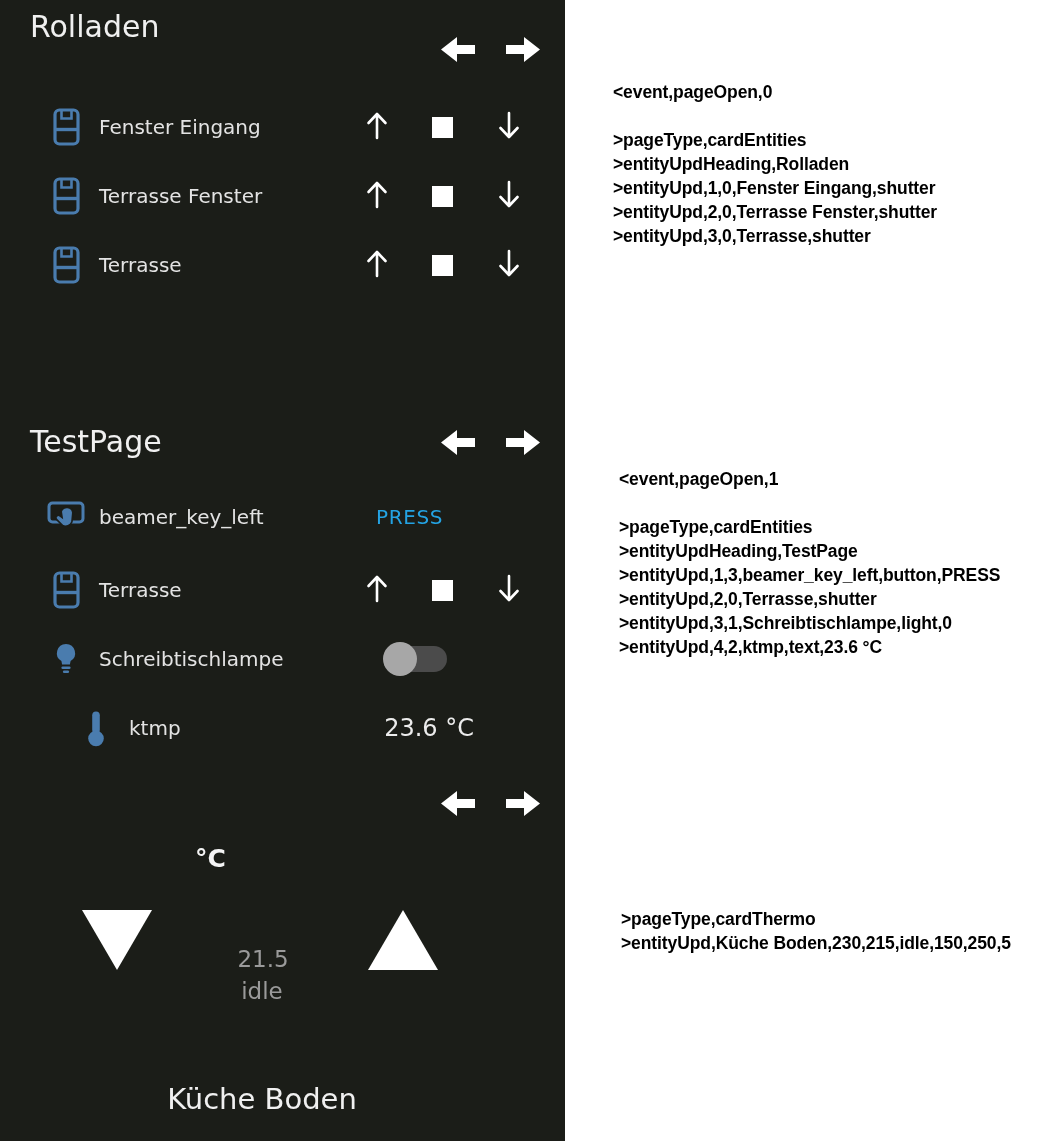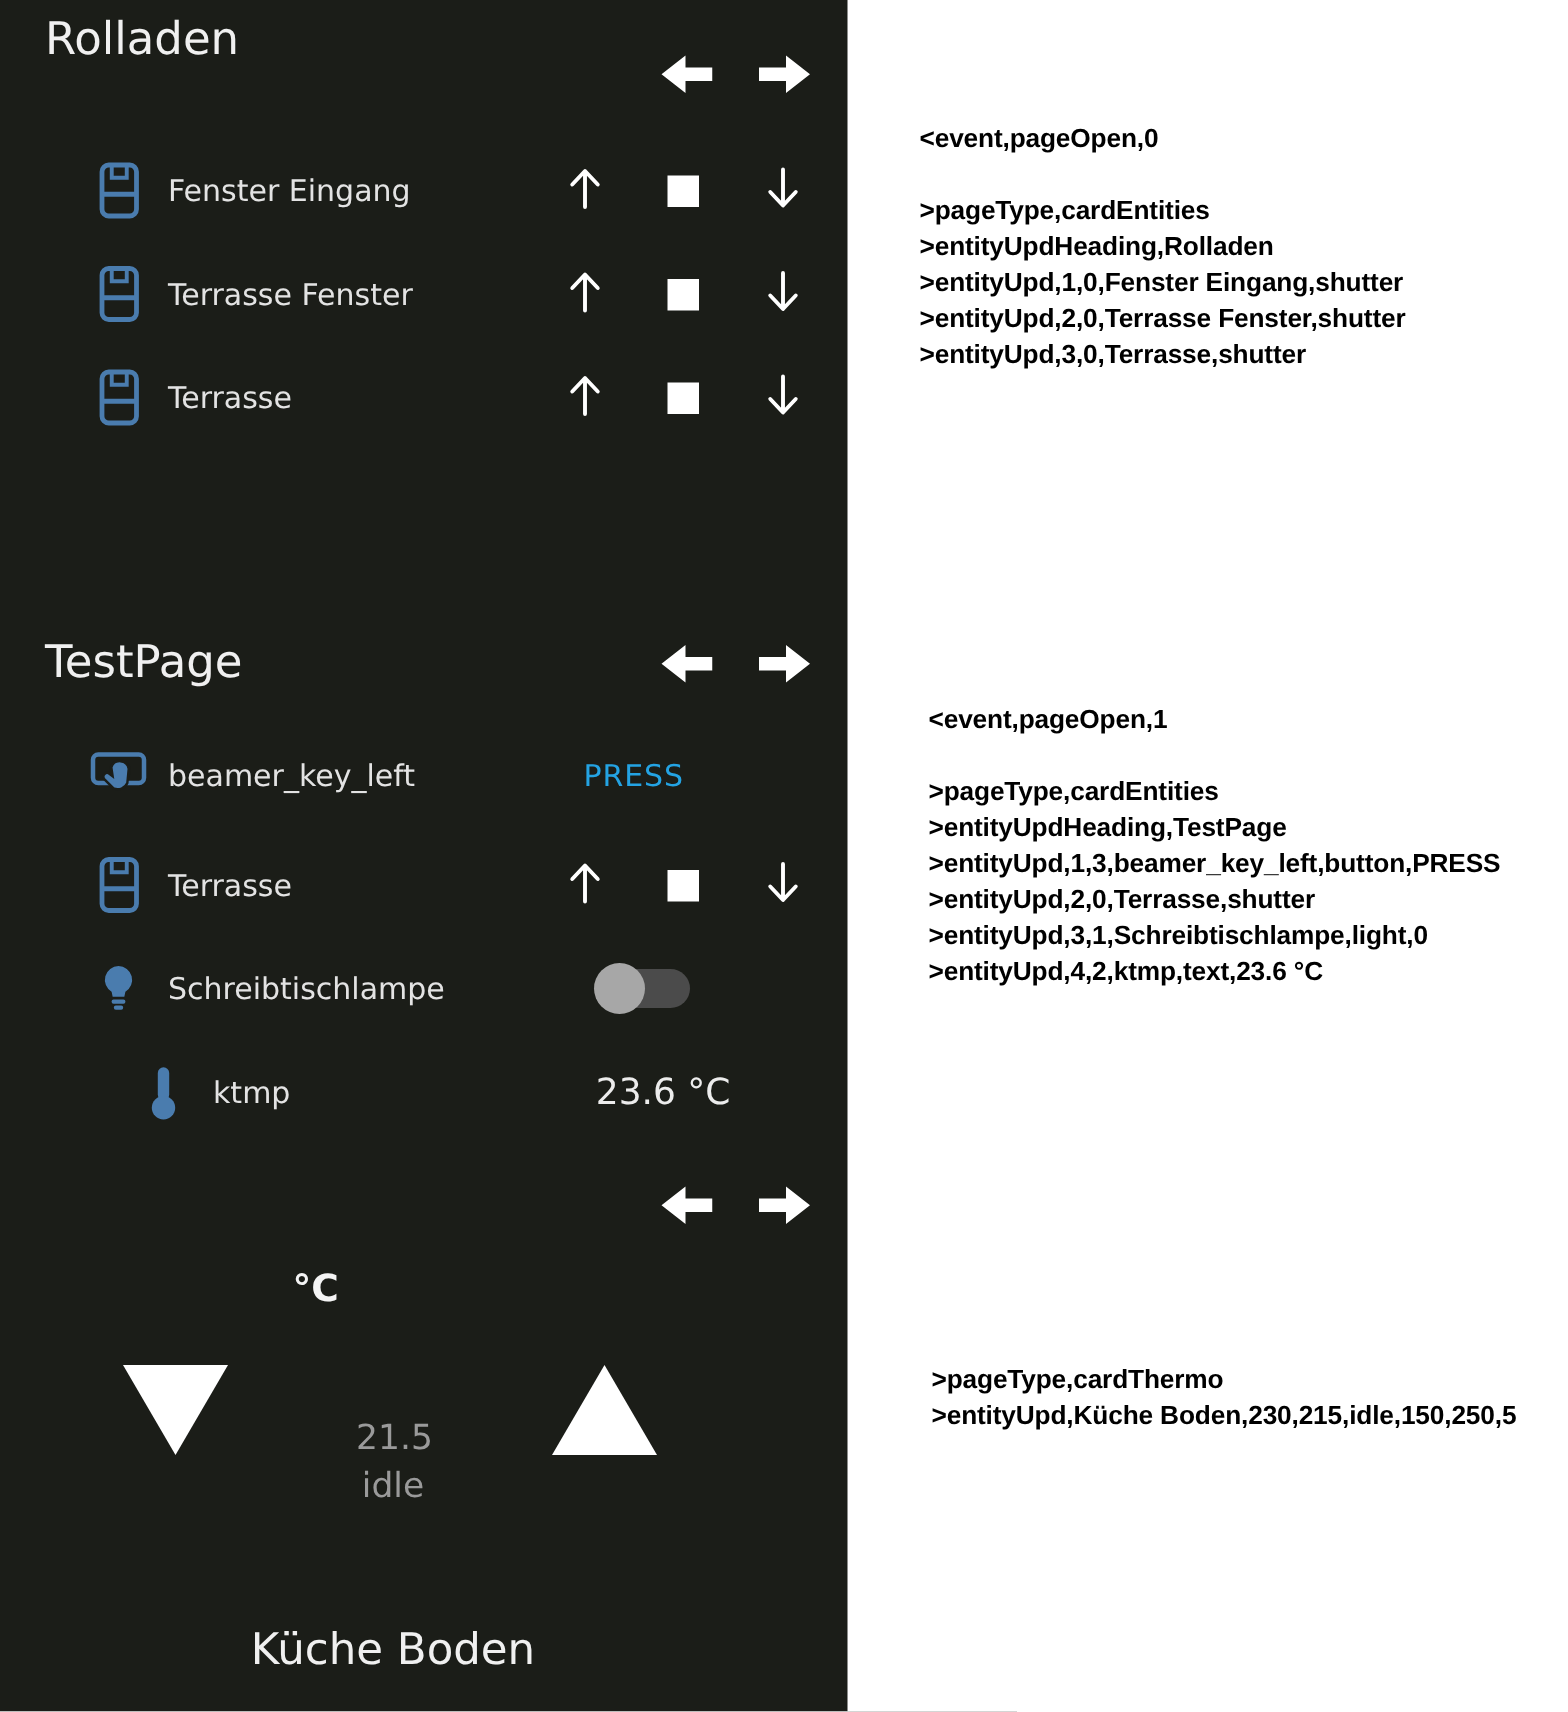--- a/index.html
+++ b/index.html
@@ -4,21 +4,21 @@
 <style>
   html,body{margin:0;padding:0;background:#fff;}
   .stage{position:relative;width:1045px;height:1141px;background:#ffffff;overflow:hidden;
          font-family:"DejaVu Sans",sans-serif;}
   .panel{position:absolute;left:0;top:0;width:565px;height:1141px;background:var(--panel-bg,#1b1d18);}
   button{background:none;border:0;padding:0;margin:0;cursor:pointer;font-family:inherit;}
 
   
   .card-title{position:absolute;left:30px;font-size:30px;color:#f0f0f0;line-height:1.2;}
   .nav-btn{position:absolute;width:36px;height:28px;display:flex;align-items:center;justify-content:center;}
-  .row{position:absolute;left:17px;width:477px;height:44px;}
+  .row{position:absolute;left:4px;width:477px;height:44px;}
   .row>*{position:absolute;top:0;height:44px;display:flex;align-items:center;}
   .row-icon{left:40px;width:44px;justify-content:center;}
   .row-label{left:95px;font-size:20px;color:#e3e3e3;white-space:nowrap;}
   .ctl-up{left:354px;width:38px;justify-content:center;}
   .ctl-stop{left:427px;width:22px;justify-content:center;}
   .ctl-down{left:486px;width:38px;justify-content:center;}
   .stop-square{width:21px;height:21px;background:#ffffff;}
   .row-value{right:37px;font-size:24px;color:#ececec;white-space:nowrap;}
   .press{right:38px;font-size:20px;letter-spacing:.6px;color:var(--press-blue,#24a3e3);}
   .toggle{right:34px;width:64px;}

